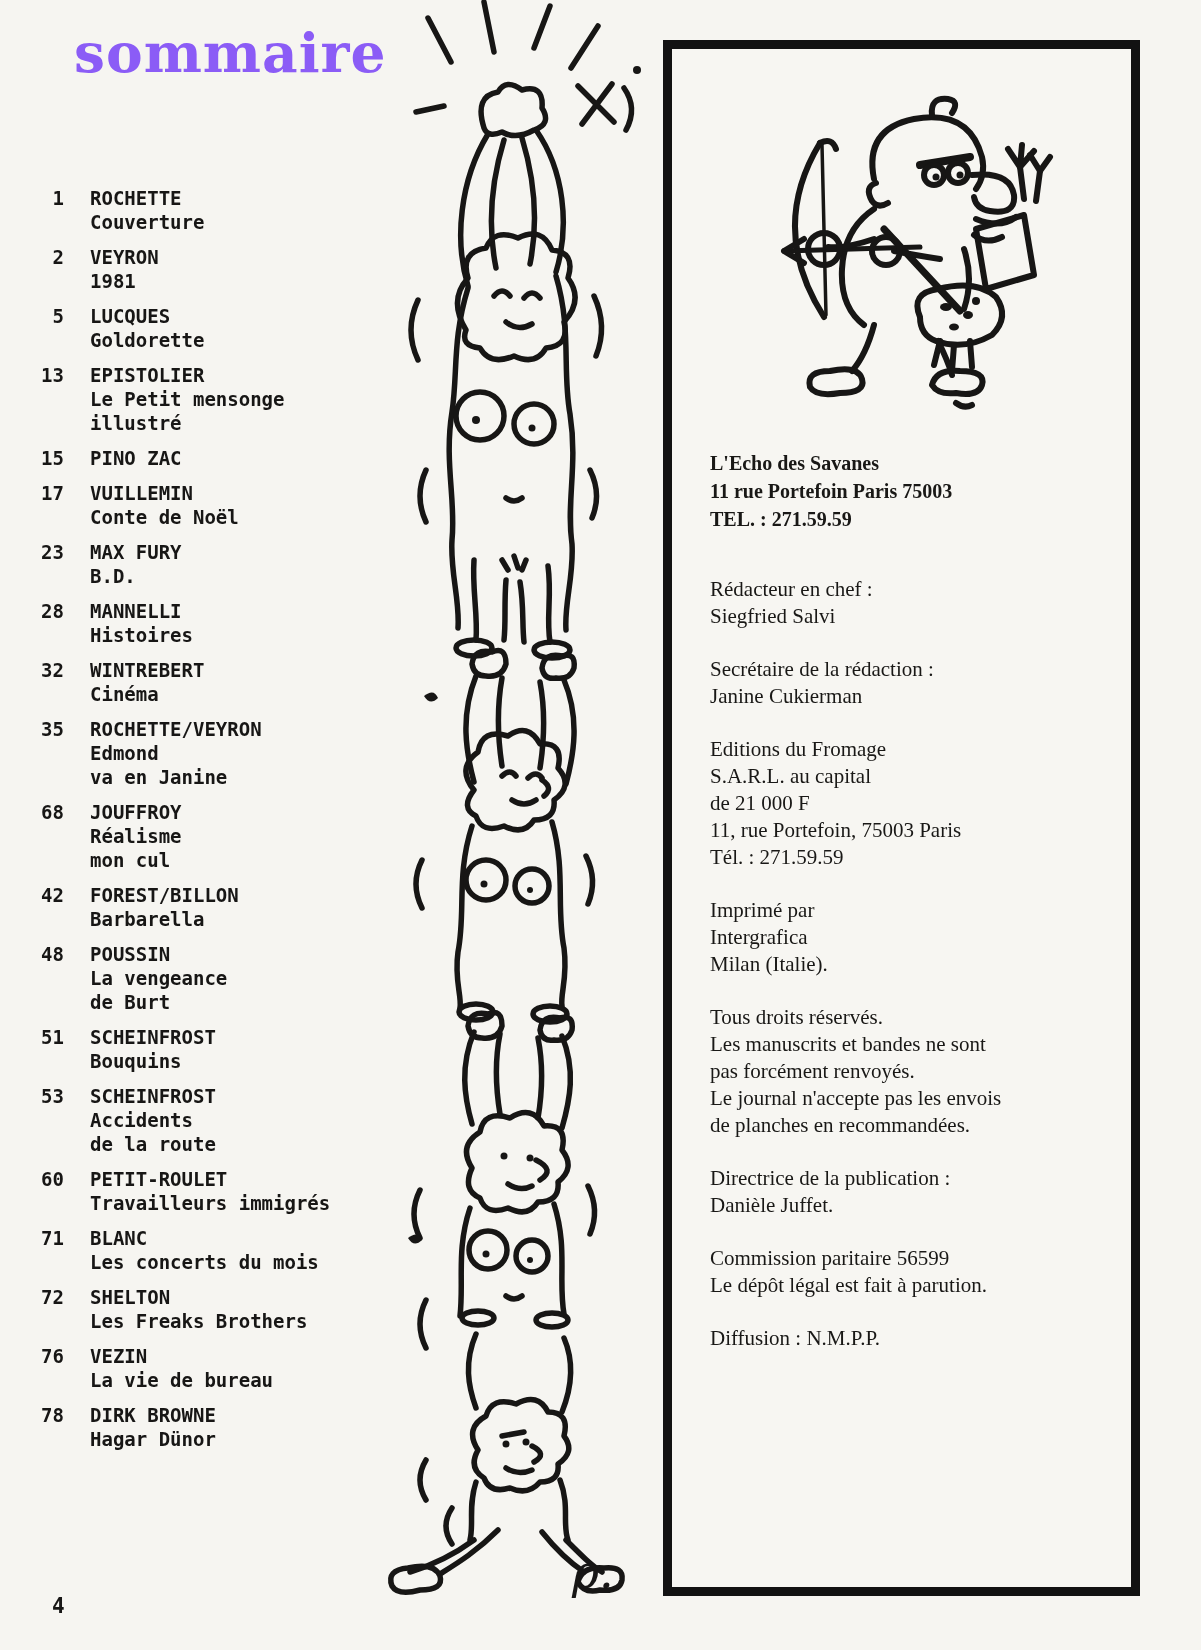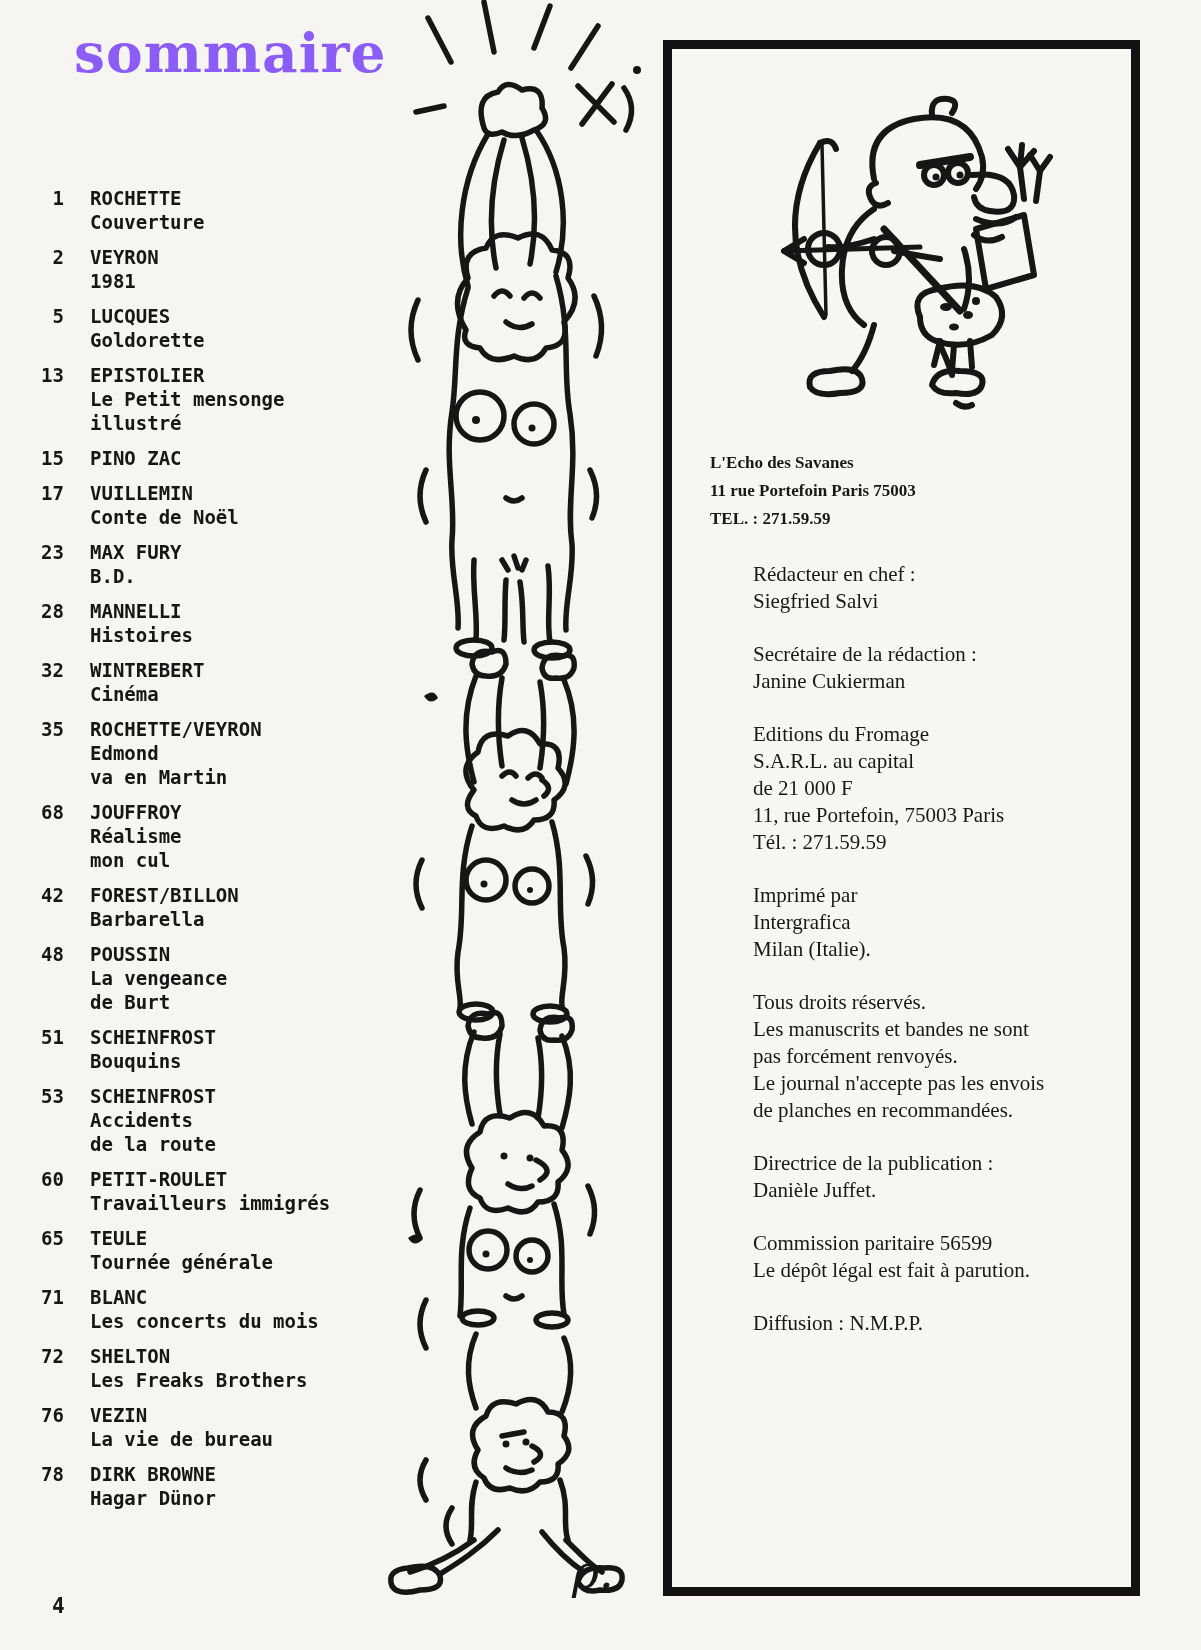--- a/index.html
+++ b/index.html
@@ -25,22 +25,22 @@
     position:absolute;left:52px;top:1594px;
     font-family:"DejaVu Sans Mono",monospace;font-weight:bold;font-size:21px;
   }
   .acrobats{position:absolute;left:356px;top:0;}
   .masthead-box{
     position:absolute;left:663px;top:40px;width:477px;height:1556px;
     border:9px solid #121212;box-sizing:border-box;background:#f7f6f2;
   }
   .archer{position:absolute;left:52px;top:30px;}
   .mast-text{position:absolute;left:38px;top:400px;width:408px;font-size:21px;line-height:27px;color:#191816;}
-  .mast-header{font-weight:bold;font-size:17px;line-height:28px;margin-bottom:28px;}
-  .mast-block{margin-bottom:26px;margin-left:43px;}
+  .mast-header{font-weight:bold;font-size:20px;line-height:28px;margin-bottom:43px;}
+  .mast-block{margin-bottom:26px;}
   svg .ink{stroke:#171615;fill:none;stroke-linecap:round;stroke-linejoin:round;}
   svg .fill{fill:#171615;stroke:none;}
 </style>
 </head>
 <body>
 
 <div class="page-title">sommaire</div>
 
 <div class="toc">
     <div class="toc-entry">
@@ -104,21 +104,21 @@
       <div class="toc-text">
         <div class="toc-author">WINTREBERT</div>
         <div class="toc-sub">Cinéma</div>
       </div>
     </div>
     <div class="toc-entry">
       <div class="toc-num">35</div>
       <div class="toc-text">
         <div class="toc-author">ROCHETTE/VEYRON</div>
         <div class="toc-sub">Edmond</div>
-        <div class="toc-sub">va en Martin</div>
+        <div class="toc-sub">va en Janine</div>
       </div>
     </div>
     <div class="toc-entry">
       <div class="toc-num">68</div>
       <div class="toc-text">
         <div class="toc-author">JOUFFROY</div>
         <div class="toc-sub">Réalisme</div>
         <div class="toc-sub">mon cul</div>
       </div>
     </div>
@@ -150,27 +150,20 @@
         <div class="toc-author">SCHEINFROST</div>
         <div class="toc-sub">Accidents</div>
         <div class="toc-sub">de la route</div>
       </div>
     </div>
     <div class="toc-entry">
       <div class="toc-num">60</div>
       <div class="toc-text">
         <div class="toc-author">PETIT-ROULET</div>
         <div class="toc-sub">Travailleurs immigrés</div>
-      </div>
-    </div>
-    <div class="toc-entry">
-      <div class="toc-num">65</div>
-      <div class="toc-text">
-        <div class="toc-author">TEULE</div>
-        <div class="toc-sub">Tournée générale</div>
       </div>
     </div>
     <div class="toc-entry">
       <div class="toc-num">71</div>
       <div class="toc-text">
         <div class="toc-author">BLANC</div>
         <div class="toc-sub">Les concerts du mois</div>
       </div>
     </div>
     <div class="toc-entry">

